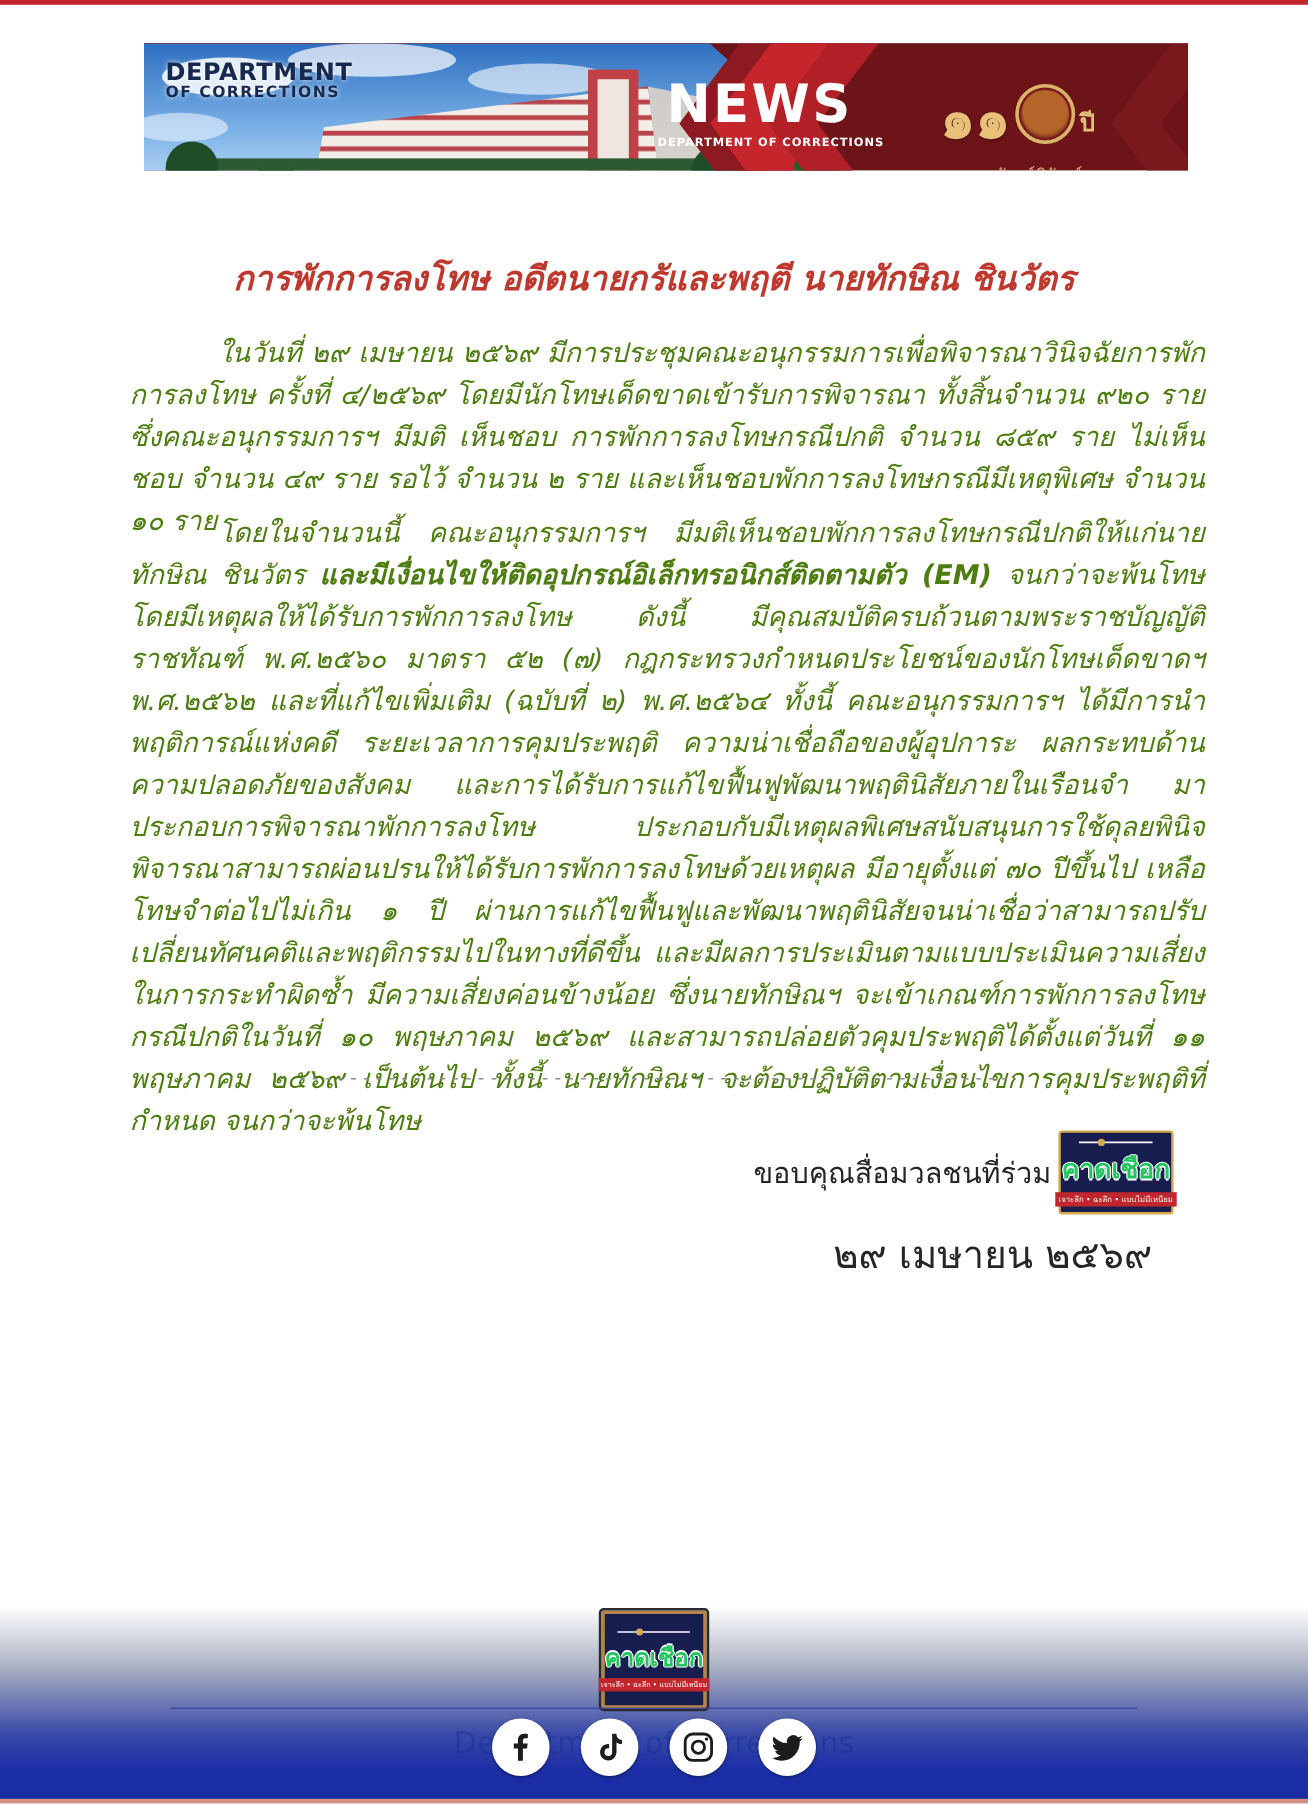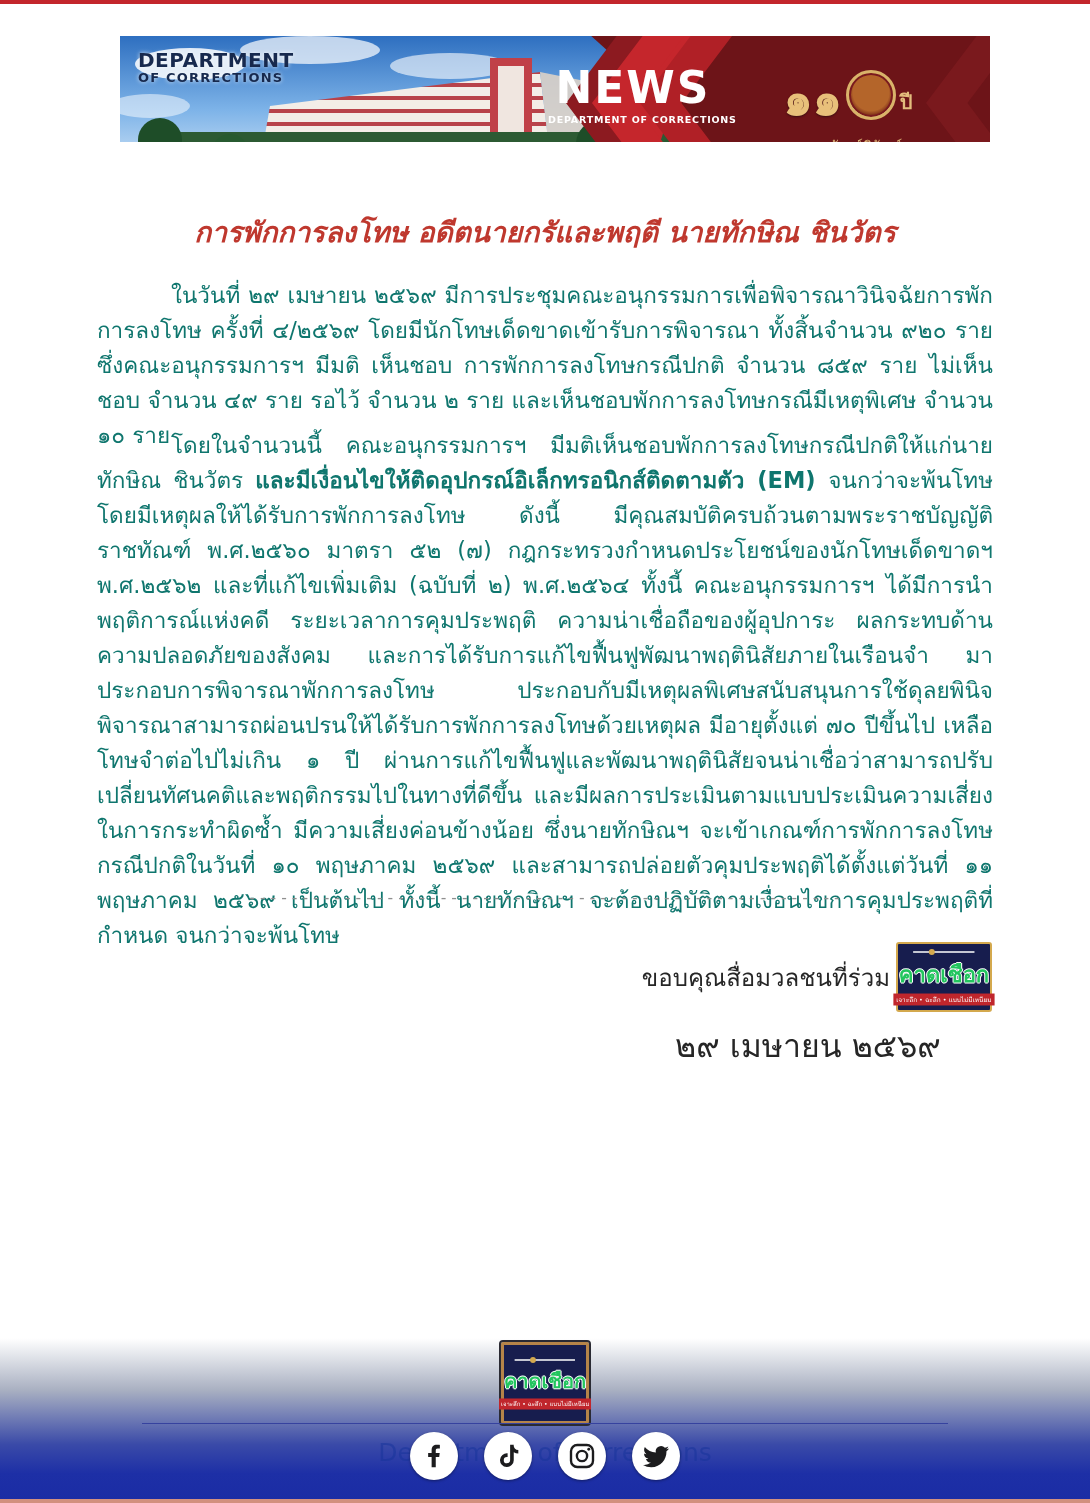--- a/index.html
+++ b/index.html
@@ -29,31 +29,31 @@
   .anniv{position:absolute;left:608px;top:18px;width:240px;color:#e3bd7d;}
   .anniv-row{display:flex;align-items:flex-end;justify-content:center;gap:2px;margin-top:16px;}
   .anniv-digits{font-size:46px;font-weight:900;line-height:.9;color:#e8c07a;text-shadow:0 1px 2px #3a0d10;}
   .anniv-seal{width:44px;height:44px;border-radius:50%;border:3px solid #d9b36a;background:radial-gradient(circle at 50% 45%,#b4652a 0 55%,#7a2a18 70%,#d9b36a 72% 100%);box-shadow:0 0 0 2px #7a1a1f inset;margin:0 2px;}
   .anniv-unit{font-size:20px;font-weight:700;padding-bottom:2px;}
   .anniv-l1{font-size:14px;font-weight:400;margin-top:15px;text-align:center;padding-left:10px;}
   .anniv-l2{font-size:14px;font-weight:700;text-align:right;padding-right:14px;margin-top:1px;}
 
   
   .article-title{position:absolute;left:0;top:210px;width:100%;text-align:center;color:#bf382e;font-size:28px;font-weight:800;font-style:italic;}
-  .body-text{position:absolute;left:97px;width:896px;color:#0f766e;font-size:22.5px;line-height:35px;text-align:justify;}
+  .body-text{position:absolute;left:108px;width:896px;color:#4d7c0f;font-size:22.5px;line-height:35px;text-align:justify;font-style:italic;}
   .p1{top:278px;}
   .p2{top:428px;}
   .body-text{text-indent:0;}
   .para{text-indent:74px;}
   .bold-run{font-weight:800;}
 
   .divider{position:absolute;left:0;top:888px;width:100%;text-align:center;color:#8f8f8f;font-size:16px;letter-spacing:1px;font-family:"DejaVu Sans Mono","Liberation Mono",monospace;}
 
   
-  .signoff{position:absolute;top:942px;right:98px;text-align:center;}
+  .signoff{position:absolute;top:942px;right:112px;text-align:right;}
   .signoff-row{display:flex;align-items:center;justify-content:flex-end;gap:6px;}
   .thanks{color:#262626;font-size:24px;}
   .signoff-date{color:#262626;font-size:32px;margin-top:8px;padding-right:18px;}
 
   
   .kc-logo{background:#171d4e;display:flex;flex-direction:column;align-items:center;justify-content:center;box-sizing:border-box;}
   .kc-sm{width:96px;height:70px;border:2px solid #d4a94e;border-radius:3px;gap:1px;}
   .kc-lg{width:88px;height:82px;border:3px solid #b58449;outline:2px solid #2a2a33;border-radius:2px;gap:1px;}
   .kc-rope{width:80%;height:8px;}
   .kc-rope svg{display:block;width:100%;height:100%;}

